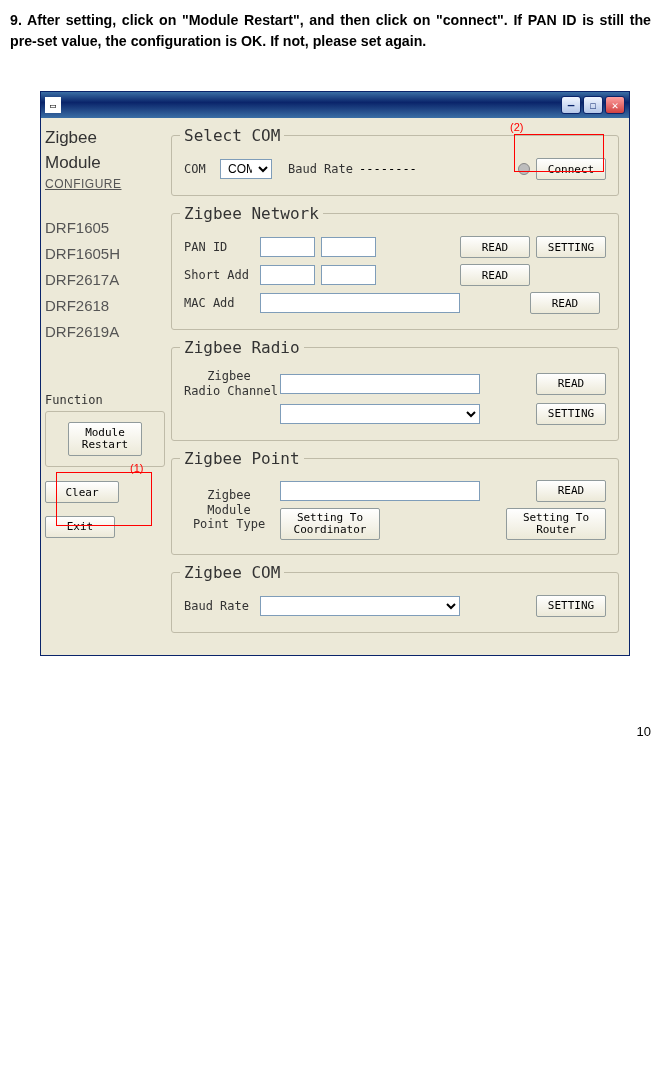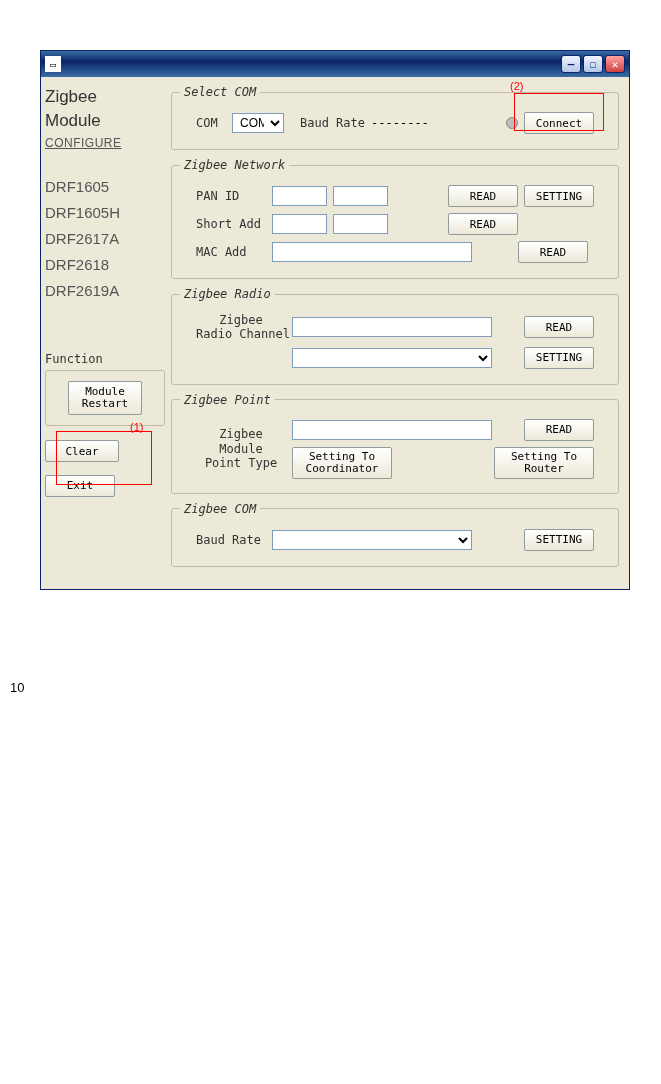--- a/index.html
+++ b/index.html
@@ -66,25 +66,24 @@
   .left-head2 { font-family: Arial, sans-serif; font-size: 12px; color:#555; margin-bottom:28px; letter-spacing:0.5px;text-decoration:underline;}
   .model { font-family: Arial, sans-serif; font-size: 15px; color:#555; margin:9px 0; }
   fieldset {
     border:1px solid #bfbba8;
     border-radius:3px;
     margin:0 0 8px 0;
     padding:8px 8px 10px 8px;
   }
   legend {
     padding:0 4px;
-    font-size:12px;
+    font-size:16px;
     color:#333;
-    font-style:italic;
-  }
-  .row { display:flex; align-items:center; gap:6px; margin:4px 16px; min-height:24px; }
+  }
+  .row { display:flex; align-items:center; gap:6px; margin:4px 4px; min-height:24px; }
   .lbl { font-size:12px; color:#333; width:70px; }
   .lbl2 { font-size:12px; color:#333; width:90px; text-align:center; line-height:1.2; }
   .sel, .inp {
     height:20px;
     border:1px solid #7f9db9;
     background:#fff;
     font-size:12px;
     padding:0 3px;
   }
   .sel { width:52px; }
@@ -119,31 +118,32 @@
     font-family:Arial,sans-serif;
   }
   .red-box {
     position:absolute;
     border:1.5px solid #f00;
     pointer-events:none;
   }
   .app-wrap { position:relative; }
   .page { position:relative; min-height: 1060px;}
   .footer-num {
-    text-align:left;
+    text-align:right;
     font-size:13px;
     font-family:Arial,sans-serif;
-    margin-top:90px;
+    margin-top:68px;
   }
 </style>
 </head>
 <body>
 
 <div class="page">
 
+<p class="text-para">9. After setting, click on "Module Restart", and then click on "connect". If PAN ID is still the pre-set value, the configuration is OK. If not, please set again.</p>
 
 <p class="text-para">
 </p>
 
 <div class="app-wrap">
 
   <div class="red-callout" style="top:30px; left:500px;">(2)</div>
   <div class="red-box" style="top:43px; left:504px; width:90px; height:38px;"></div>
 
   <div class="red-callout" style="top:371px; left:120px;">(1)</div>

